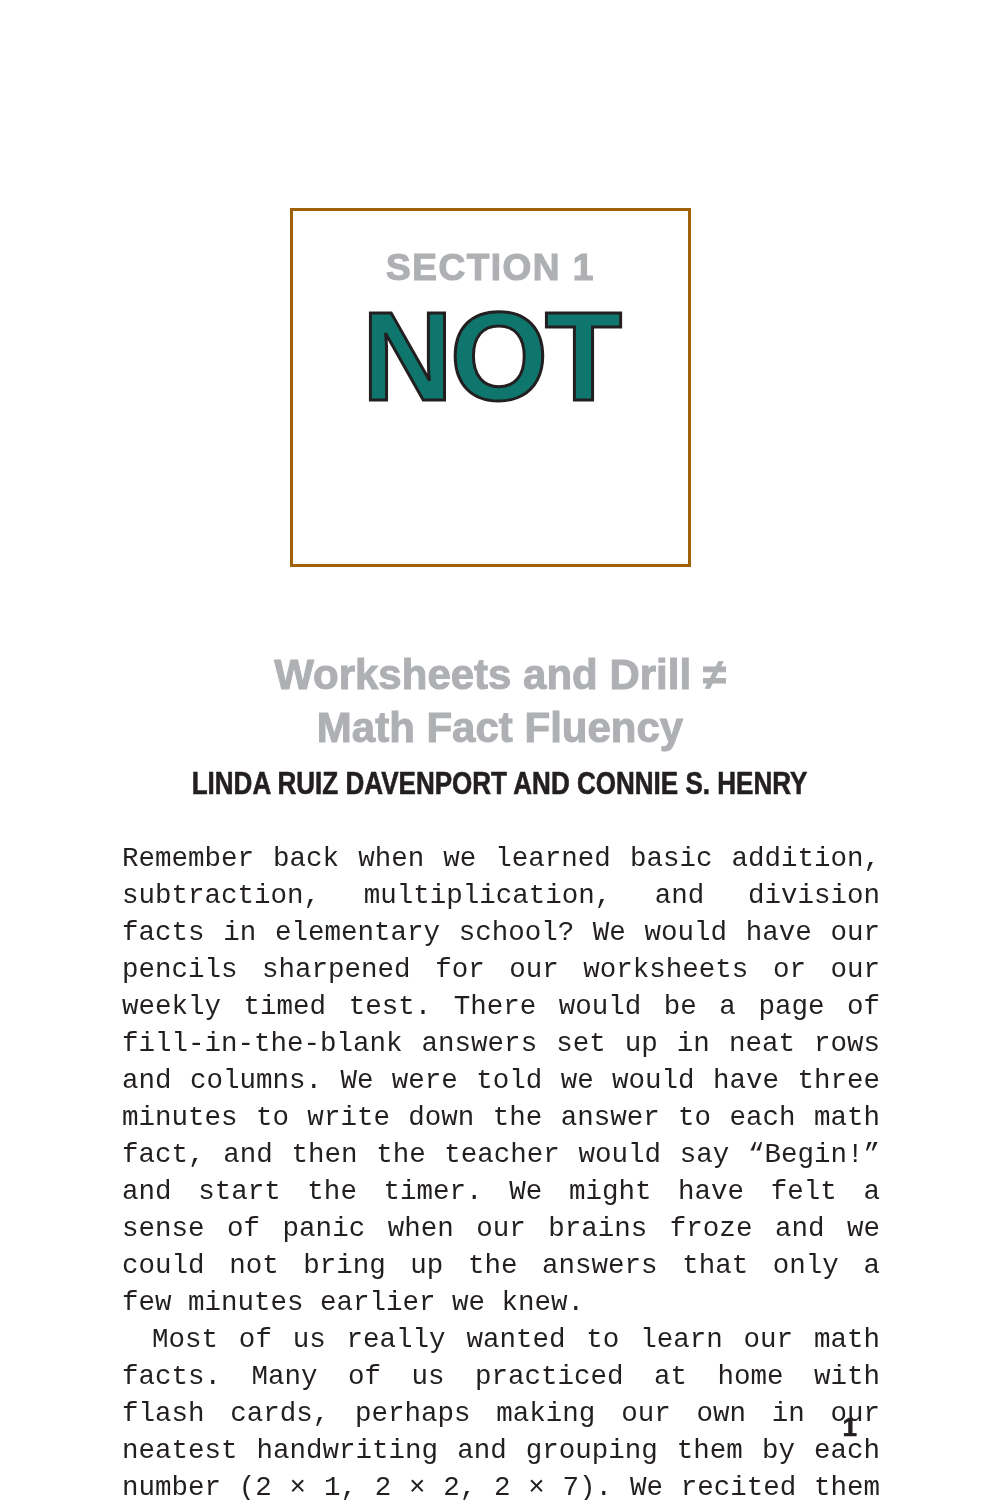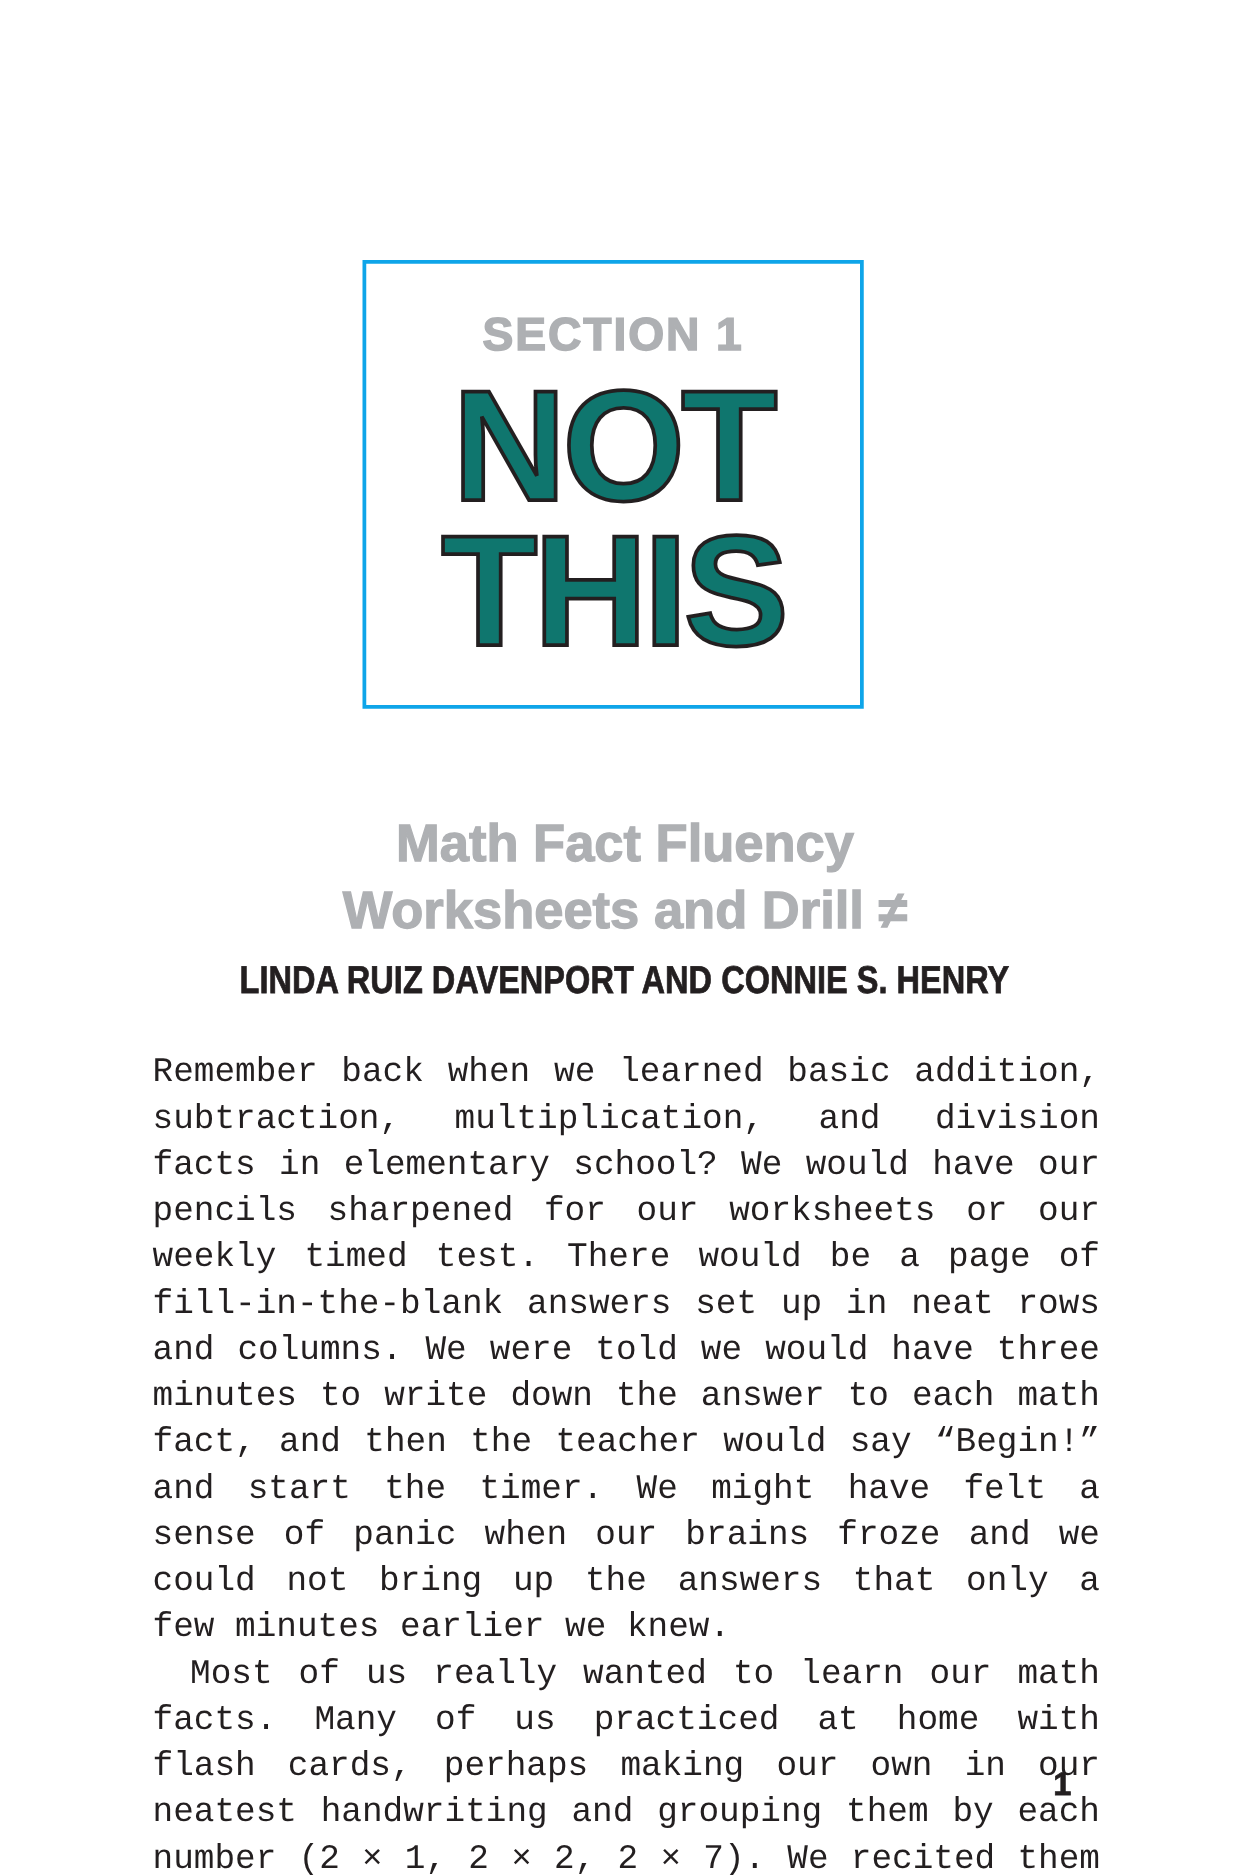--- a/index.html
+++ b/index.html
@@ -13,21 +13,21 @@
     color: #231f20;
     overflow: hidden;
   }
   
   .section-box {
     position: absolute;
     left: 290px;
     top: 208px;
     width: 401px;
     height: 359px;
-    border: 3px solid #0ea5e9;
+    border: 3px solid #a16207;
     text-align: center;
   }
   .section-kicker {
     margin-top: 36px;
     font-size: 37px;
     font-weight: bold;
     letter-spacing: 1.5px;
     color: #aeb0b3;
     -webkit-text-stroke: 1.2px #aeb0b3;
   }
@@ -99,27 +99,26 @@
 </style>
 </head>
 <body>
 
 <div class="page">
 
   <div class="section-box">
     <div class="section-kicker">SECTION 1</div>
     <div class="section-title">
       <div>NOT</div>
-      <div>THIS</div>
     </div>
   </div>
 
   <div class="chapter-title">
+    <div>Worksheets and Drill ≠</div>
     <div>Math Fact Fluency</div>
-    <div>Worksheets and Drill ≠</div>
   </div>
 
   <div class="authors">
     <span class="condense">LINDA RUIZ DAVENPORT AND CONNIE S. HENRY</span>
   </div>
 
   <div class="body-text">
     <p>Remember back when we learned basic addition, subtraction, multiplication, and division facts in elementary school? We would have our pencils sharpened for our worksheets or our weekly timed test. There would be a page of fill-in-the-blank answers set up in neat rows and columns. We were told we would have three minutes to write down the answer to each math fact, and then the teacher would say “Begin!” and start the timer. We might have felt a sense of panic when our brains froze and we could not bring up the answers that only a few minutes earlier we knew.</p>
     <p class="indented">Most of us really wanted to learn our math facts. Many of us practiced at home with flash cards, perhaps making our own in our neatest handwriting and grouping them by each number (2 × 1, 2 × 2, 2 × 7). We recited them out loud to ourselves or with a family member, trying to</p>
   </div>

